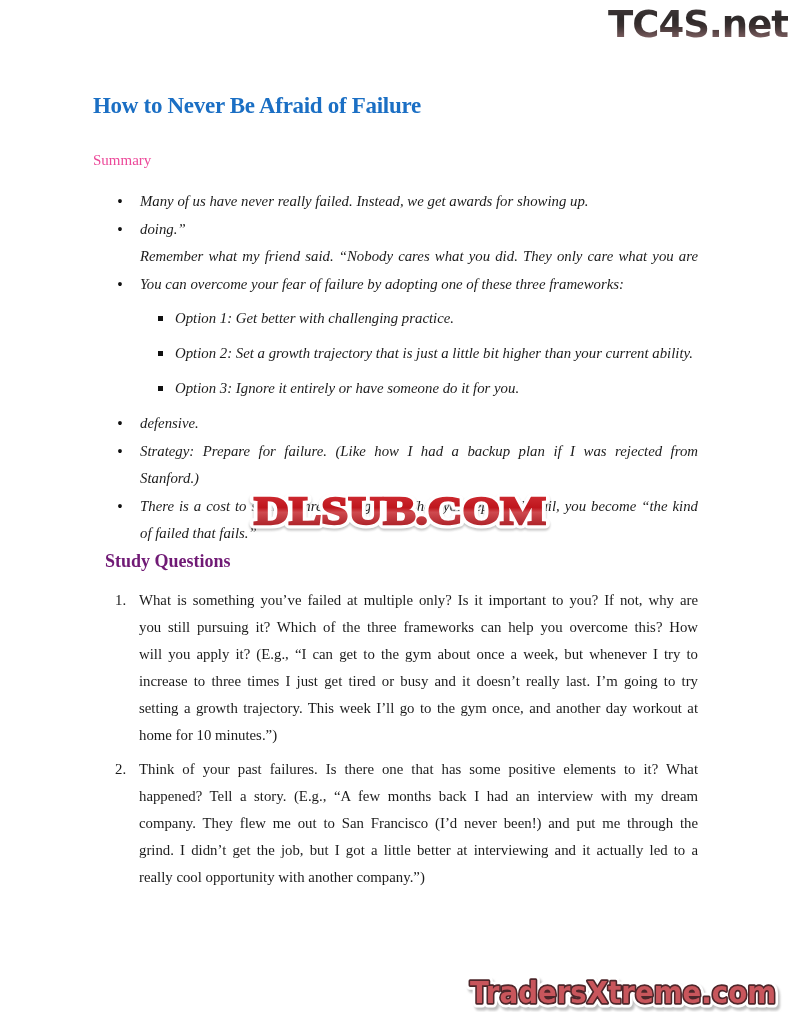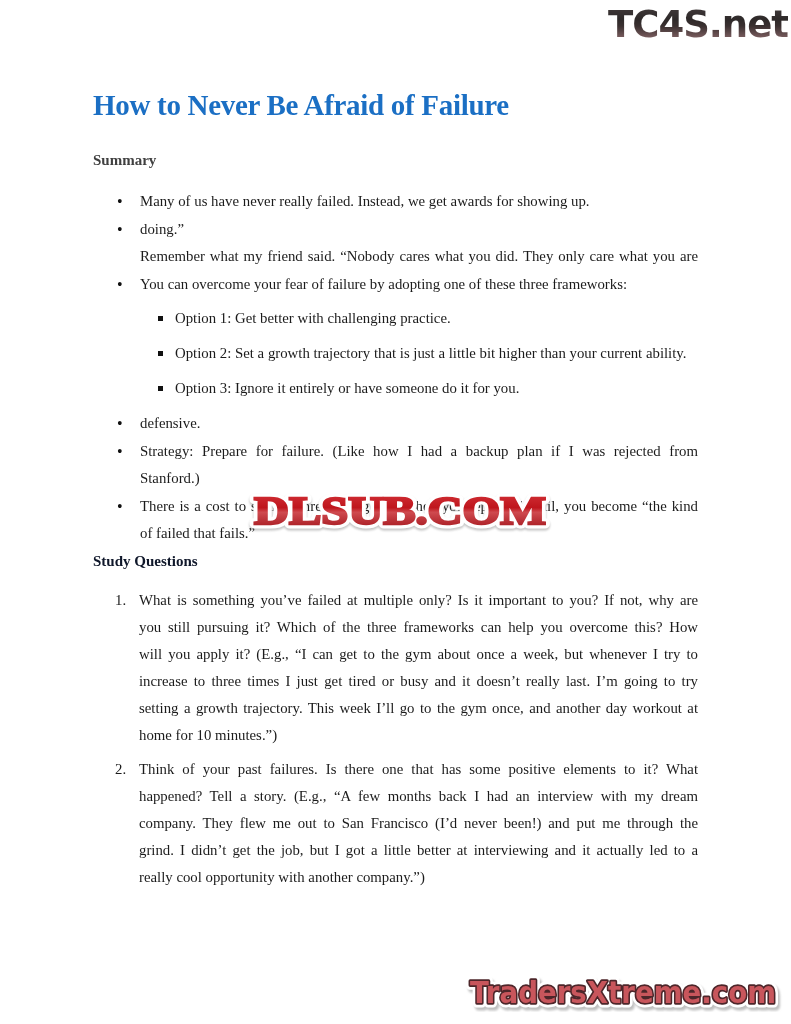--- a/index.html
+++ b/index.html
@@ -11,30 +11,30 @@
   .tc4s{
     position:absolute;top:1px;right:3px;
     font-family:"DejaVu Sans", sans-serif;font-weight:bold;font-size:37px;line-height:48px;
     letter-spacing:-1px;
     background:linear-gradient(180deg,#4a4243 0%,#2e2929 38%,#3a3030 52%,#7d5f61 78%,#a67e80 100%);
     -webkit-background-clip:text;background-clip:text;color:transparent;
   }
   
   .content{position:absolute;left:93px;top:0;width:605px;}
   h1.title{
-    margin:92px 0 0 0;font-size:29px;line-height:27px;letter-spacing:-0.3px;
+    margin:92px 0 0 0;font-size:23px;line-height:27px;letter-spacing:-0.3px;
     font-weight:bold;color:#1b6fc4;
   }
-  h2.hdg{margin:33px 0 0 0;font-size:15px;line-height:17px;font-weight:bold;color:#404040;}
-  h2.hdg2{margin:6px 0 0 0;font-size:15px;line-height:17px;font-weight:bold;color:#0f172a;}
+  h2.hdg{margin:33px 0 0 0;font-size:15px;line-height:17px;font-weight:normal;color:#ec4899;}
+  h2.hdg2{margin:6px 0 0 12px;font-size:18px;line-height:17px;font-weight:bold;color:#701a75;}
 
   .ln{line-height:27px;font-size:14.8px;}
   .jl{text-align:justify;text-align-last:justify;white-space:nowrap;}
 
-  ul.summary{list-style:none;margin:19px 0 0 0;padding:0 0 0 47px;}
+  ul.summary{list-style:none;margin:19px 0 0 0;padding:0 0 0 47px;font-style:italic;}
   ul.summary > li{position:relative;margin:0 0 1px 0;}
   ul.summary > li::before{
     content:"\2022";position:absolute;left:-23px;top:0;line-height:27px;font-size:16px;color:#111;
   }
   ul.options{list-style:none;margin:7px 0 0 0;padding:0 0 0 23px;}
   ul.options > li{position:relative;margin:0 0 8px 12px;}
   ul.options > li::before{
     content:"";position:absolute;left:-17px;top:11px;width:5px;height:5px;background:#111;
   }
   ol.questions{list-style:none;margin:17px 0 0 0;padding:0 0 0 46px;}

